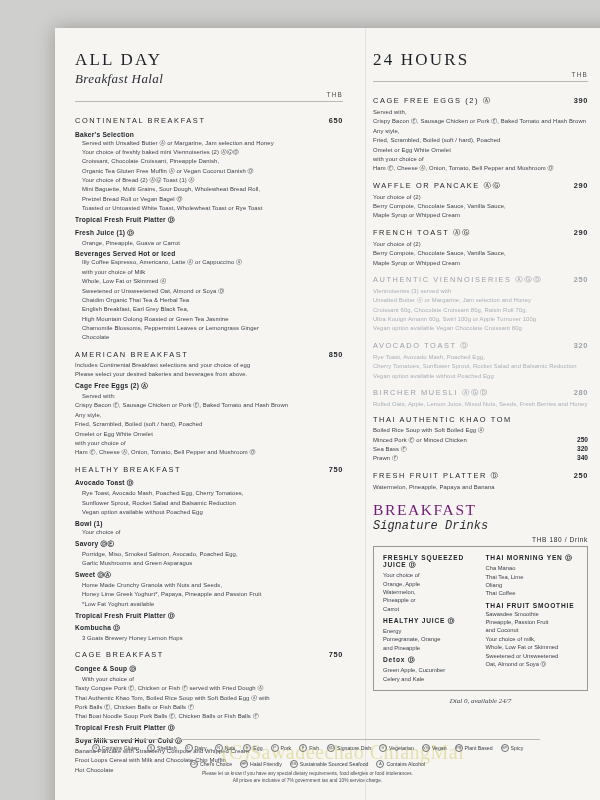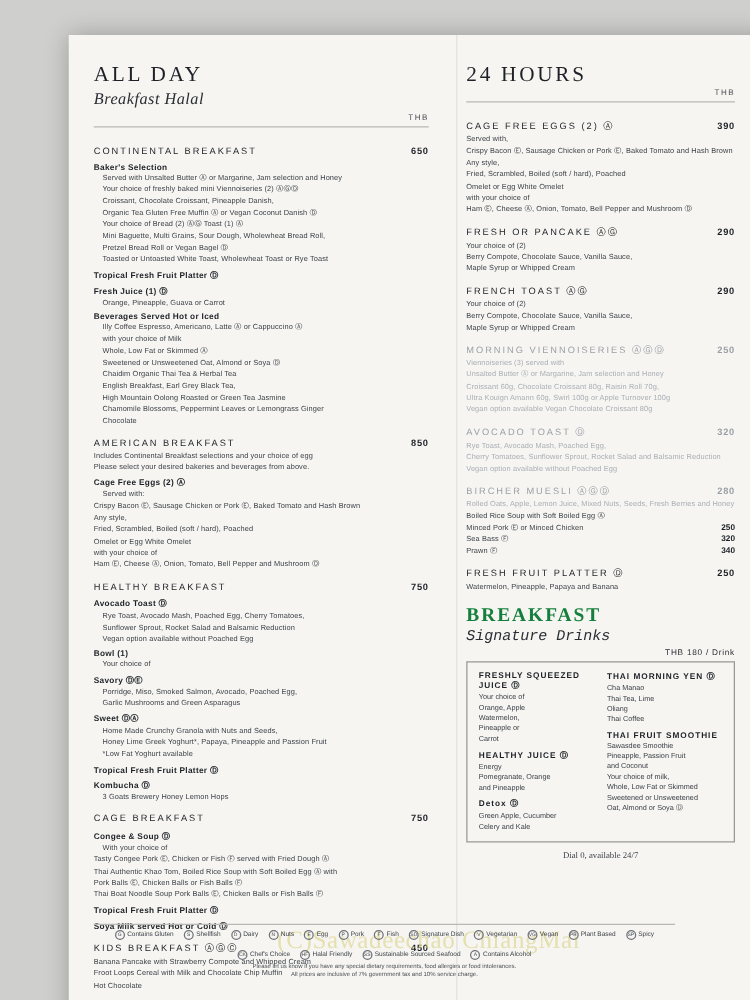--- a/index.html
+++ b/index.html
@@ -58,37 +58,37 @@
   .faded{color:#9ba0a8;}
   .faded .desc{color:#a9aeb5;}
 
   .rowline{display:flex;justify-content:space-between;align-items:baseline;gap:6px;}
   .rowline .txt{flex:1;}
   .rowline .pr{font-size:6.6px;font-weight:bold;color:#1d2127;}
 
   
   .bk-title{
     font-family:"Liberation Serif", serif;
-    font-size:15.5px;letter-spacing:1.6px;margin:10px 0 0 0;color:#15803d;font-weight:bold;
+    font-size:15.5px;letter-spacing:1.6px;margin:10px 0 0 0;color:#701a75;
   }
   .bk-sub{
     font-family:Liberation Mono, monospace;font-style:italic;
     font-size:12px;margin:0 0 3px 0;color:#2a2e34;
   }
   .bk-price{font-size:6.6px;text-align:right;color:#2a2e34;margin-bottom:3px;letter-spacing:.6px;}
   .box{
     border:1px solid #9a9893;padding:7px 9px;display:flex;gap:10px;
   }
   .box-col{flex:1;}
   .box-h{font-size:6.6px;font-weight:bold;letter-spacing:.8px;color:#1d2127;margin:4px 0 1px;}
   .box-h:first-child{margin-top:0;}
   .box-d{font-size:5.8px;color:#3d424a;line-height:1.45;}
 
   .dial{
-    font-family:"Liberation Serif", serif;
+    font-family:"Liberation Serif", serif;font-style:italic;
     font-size:7px;text-align:center;color:#3d424a;margin-top:6px;
   }
 
   
   .legend{
     position:absolute;left:75px;right:60px;bottom:16px;
   }
   .legend-rule{height:1px;background:#b9b8b3;margin-bottom:4px;}
   .legend-row{
     display:flex;flex-wrap:wrap;justify-content:center;gap:8px;
@@ -193,24 +193,20 @@
           <div class="item">Congee &amp; Soup Ⓓ</div>
           <div class="desc ind">With your choice of</div>
           <div class="desc">Tasty Congee Pork Ⓔ, Chicken or Fish Ⓕ served with Fried Dough Ⓐ</div>
           <div class="desc">Thai Authentic Khao Tom, Boiled Rice Soup with Soft Boiled Egg Ⓐ with</div>
           <div class="desc">Pork Balls Ⓔ, Chicken Balls or Fish Balls Ⓕ</div>
           <div class="desc">Thai Boat Noodle Soup Pork Balls Ⓔ, Chicken Balls or Fish Balls Ⓕ</div>
           <div class="item">Tropical Fresh Fruit Platter Ⓓ</div>
           <div class="item">Soya Milk served Hot or Cold Ⓓ</div>
         </div>
         <div>
-          <div class="secrow">
-            <div class="sec">KIDS BREAKFAST ⒶⒼⒸ</div>
-            <div class="price">450</div>
-          </div>
           <div class="desc">Banana Pancake with Strawberry Compote and Whipped Cream</div>
           <div class="desc">Froot Loops Cereal with Milk and Chocolate Chip Muffin</div>
           <div class="desc">Hot Chocolate</div>
         </div>
       </div>
   </div>
 
   <div class="col col-right">
     <div class="big-title">24 HOURS</div>
     <div class="thb">THB</div>
@@ -224,39 +220,39 @@
           <div class="desc">Served with,</div>
           <div class="desc">Crispy Bacon Ⓔ, Sausage Chicken or Pork Ⓔ, Baked Tomato and Hash Brown</div>
           <div class="desc">Any style,</div>
           <div class="desc">Fried, Scrambled, Boiled (soft / hard), Poached</div>
           <div class="desc">Omelet or Egg White Omelet</div>
           <div class="desc">with your choice of</div>
           <div class="desc">Ham Ⓔ, Cheese Ⓐ, Onion, Tomato, Bell Pepper and Mushroom Ⓓ</div>
         </div>
         <div>
           <div class="secrow">
-            <div class="sec">FRESH OR PANCAKE ⒶⒼ</div>
+            <div class="sec">WAFFLE OR PANCAKE ⒶⒼ</div>
             <div class="price">290</div>
           </div>
           <div class="desc">Your choice of (2)</div>
           <div class="desc">Berry Compote, Chocolate Sauce, Vanilla Sauce,</div>
           <div class="desc">Maple Syrup or Whipped Cream</div>
         </div>
         <div>
           <div class="secrow">
             <div class="sec">FRENCH TOAST ⒶⒼ</div>
             <div class="price">290</div>
           </div>
           <div class="desc">Your choice of (2)</div>
           <div class="desc">Berry Compote, Chocolate Sauce, Vanilla Sauce,</div>
           <div class="desc">Maple Syrup or Whipped Cream</div>
         </div>
         <div class="faded">
           <div class="secrow">
-            <div class="sec faded">MORNING VIENNOISERIES ⒶⒼⒹ</div>
+            <div class="sec faded">AUTHENTIC VIENNOISERIES ⒶⒼⒹ</div>
             <div class="price faded">250</div>
           </div>
           <div class="desc">Viennoiseries (3) served with</div>
           <div class="desc">Unsalted Butter Ⓐ or Margarine, Jam selection and Honey</div>
           <div class="desc">Croissant 60g, Chocolate Croissant 80g, Raisin Roll 70g,</div>
           <div class="desc">Ultra Kouign Amann 60g, Swirl 100g or Apple Turnover 100g</div>
           <div class="desc">Vegan option available Vegan Chocolate Croissant 80g</div>
         </div>
         <div class="faded">
           <div class="secrow">
@@ -270,20 +266,21 @@
         <div class="faded">
           <div class="secrow">
             <div class="sec faded">BIRCHER MUESLI ⒶⒼⒹ</div>
             <div class="price faded">280</div>
           </div>
           <div class="desc">Rolled Oats, Apple, Lemon Juice, Mixed Nuts, Seeds, Fresh Berries and Honey</div>
         </div>
       </div>
 
     <div id="khao-tom">
+        <div class="sec">THAI AUTHENTIC KHAO TOM</div>
         <div class="desc">Boiled Rice Soup with Soft Boiled Egg Ⓐ</div>
         <div class="rowline">
           <div class="desc txt">Minced Pork Ⓔ or Minced Chicken</div>
           <div class="pr">250</div>
         </div>
         <div class="rowline">
           <div class="desc txt">Sea Bass Ⓕ</div>
           <div class="pr">320</div>
         </div>
         <div class="rowline">

